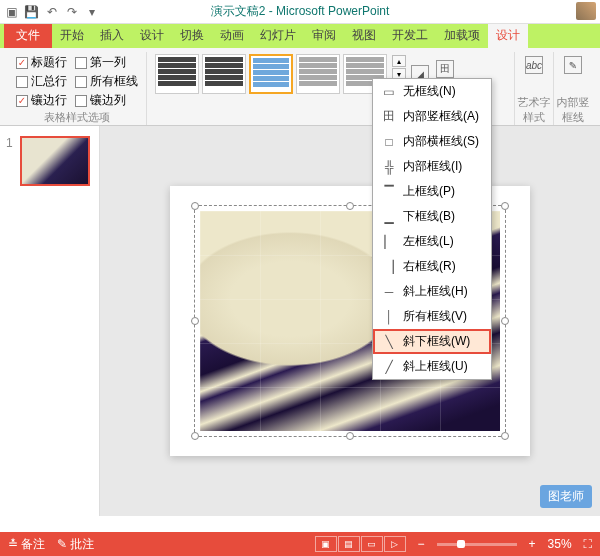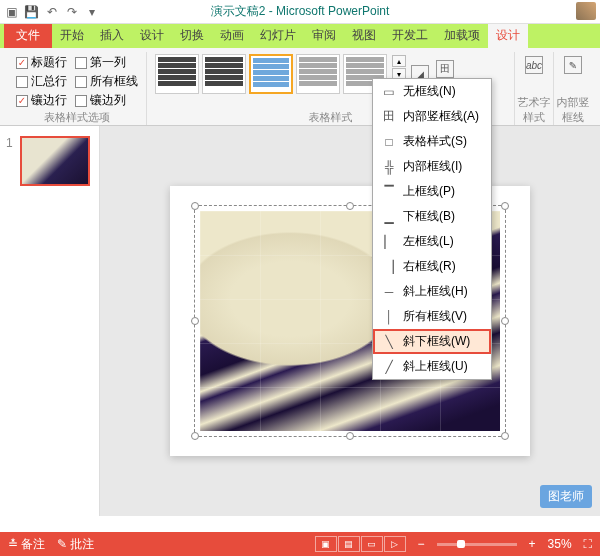--- a/index.html
+++ b/index.html
@@ -164,21 +164,20 @@
         <span>≡</span>
       </div>
       <div class="rtool">
           <span class="rtool-icn">◢</span>
         </div>
       <div class="rtool">
           <span class="rtool-icn">田</span>
           <span style="font-size:8px">▾</span>
         </div>
     </div>
-    <div class="rgroup-label">表格样式</div>
   </div>
   <div class="rgroup">
     <div class="rtool">
         <span class="rtool-icn" style="font-style:italic">abc</span>
       </div>
     <div class="rgroup-label">艺术字样式</div>
   </div>
   <div class="rgroup" style="border-right:none;">
     <div class="rtool">
         <span class="rtool-icn">✎</span>
@@ -191,21 +190,21 @@
   <div class="dd-item">
       <span class="dd-icn">▭</span>
       <span>无框线(N)</span>
     </div>
   <div class="dd-item">
       <span class="dd-icn">田</span>
       <span>内部竖框线(A)</span>
     </div>
   <div class="dd-item">
       <span class="dd-icn">□</span>
-      <span>表格样式(S)</span>
+      <span>内部横框线(S)</span>
     </div>
   <div class="dd-item">
       <span class="dd-icn">╬</span>
       <span>内部框线(I)</span>
     </div>
   <div class="dd-item">
       <span class="dd-icn">▔</span>
       <span>上框线(P)</span>
     </div>
   <div class="dd-item">

